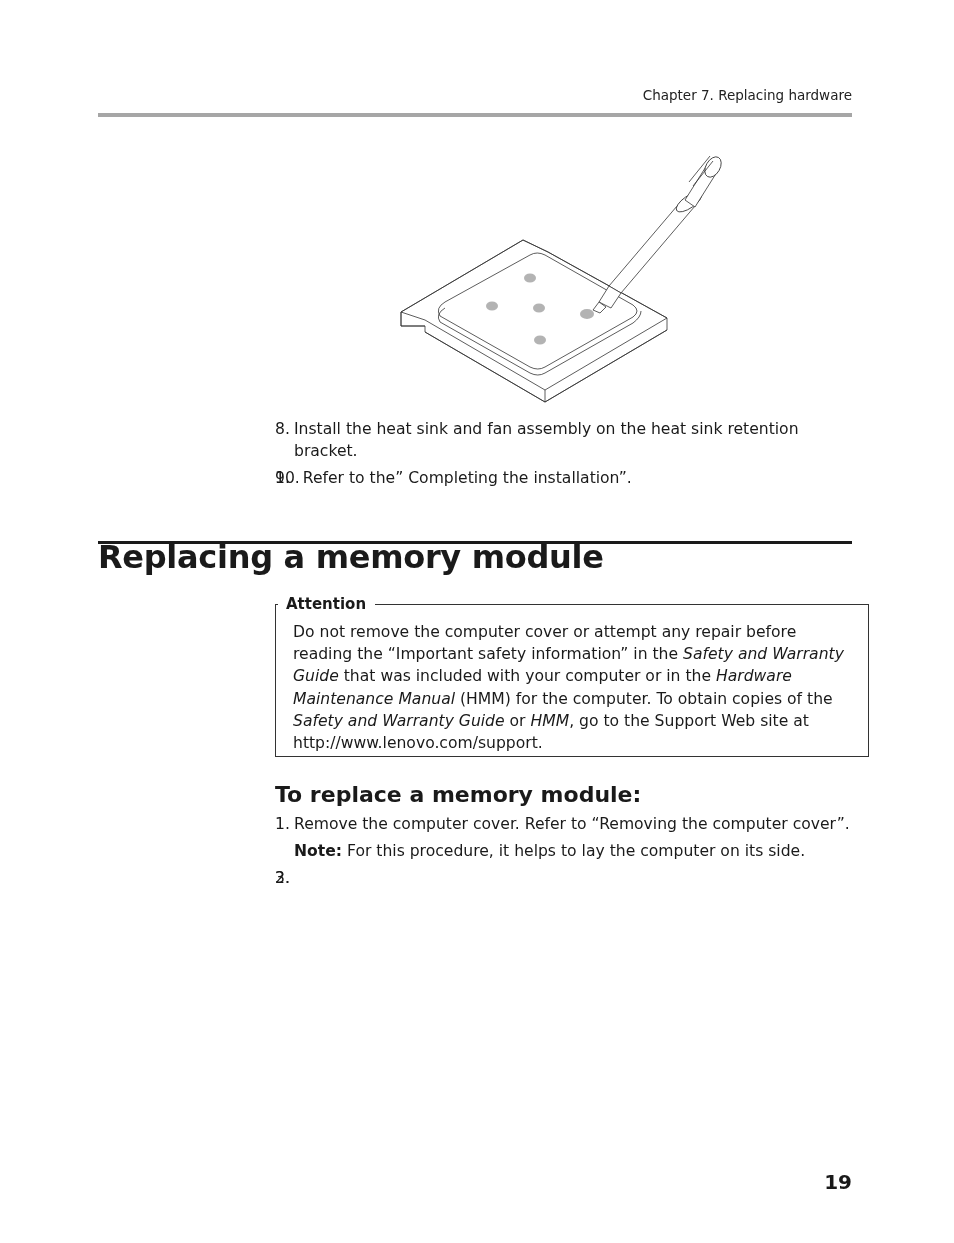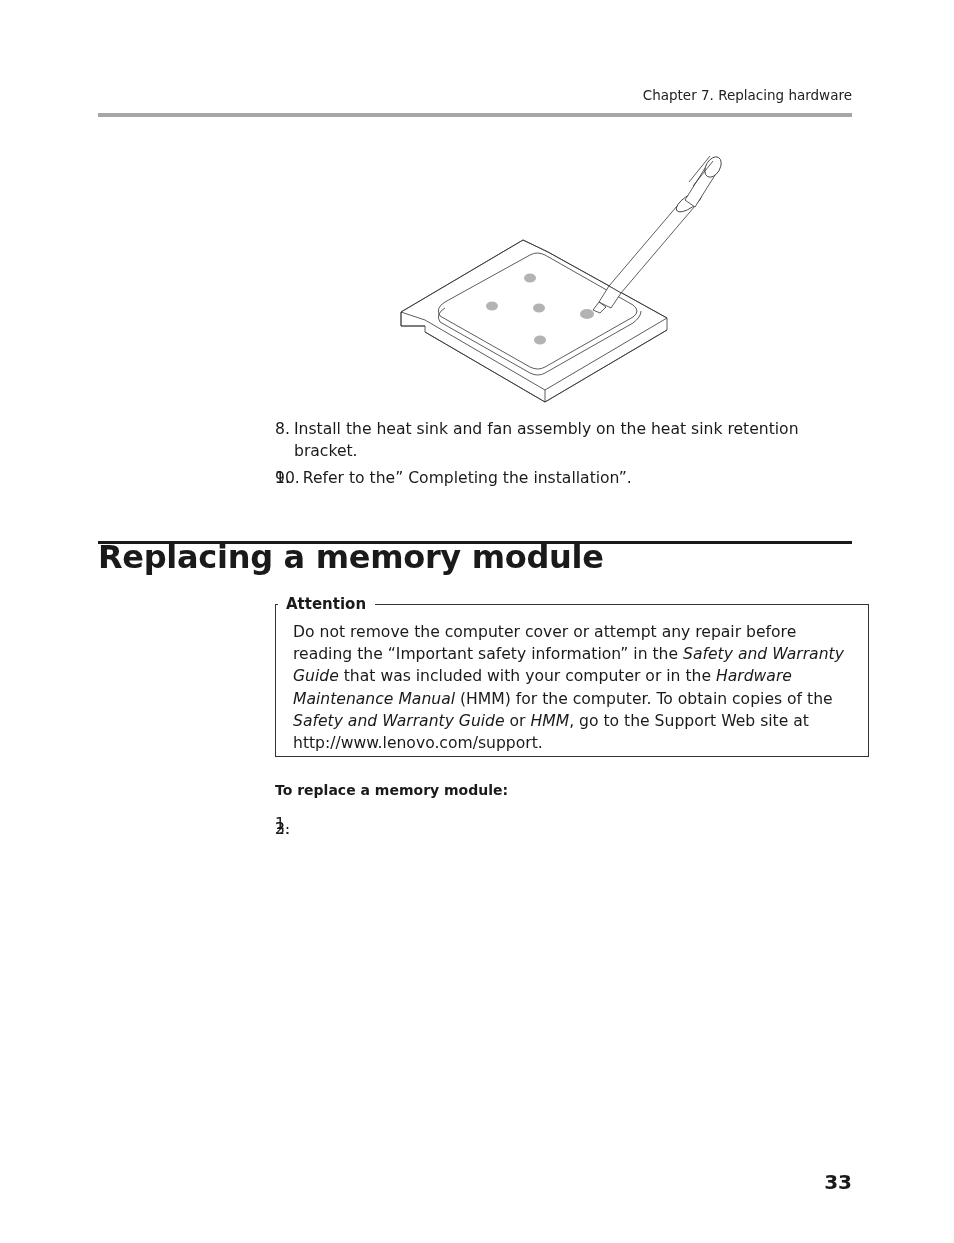--- a/index.html
+++ b/index.html
@@ -8,21 +8,21 @@
   .head-rule { position:absolute; top:113px; left:98px; width:754px; height:4px; background:#a6a6a6; }
   .figure { position:absolute; left:395px; top:152px; width:340px; height:255px; }
   .steps { position:absolute; left:275px; font-size:15.6px; line-height:22px; }
   .step { position:relative; padding-left:19px; margin-bottom:5px; }
   .step .num { position:absolute; left:0; top:0; }
   .step.wide .num { position:static; margin-left:-19px; margin-right:3px; }
   .section-rule { position:absolute; top:541px; left:98px; width:754px; height:3px; background:#1a1a1a; }
   .section-title { position:absolute; top:538px; left:98px; font-size:32px; font-weight:bold; letter-spacing:-0.3px; }
   .attention { position:absolute; left:275px; top:604px; width:557px; height:135px; border:1px solid #333; padding:16px 18px 0 17px; font-size:15.6px; line-height:22.2px; }
   .attention-label { position:absolute; top:-12px; left:2px; background:#fff; padding:0 9px 0 8px; font-size:15px; font-weight:bold; }
-  .sub-title { position:absolute; top:782px; left:275px; font-size:14px; font-weight:bold; }
+  .sub-title { position:absolute; top:782px; left:275px; font-size:22px; font-weight:bold; }
   .note-line { padding-left:19px; margin-bottom:5px; }
   .page-num { position:absolute; top:1170px; right:102px; font-size:20px; font-weight:bold; }
   i { font-style:italic; }
 </style>
 </head>
 <body>
 
 <div class="running-head">Chapter 7. Replacing hardware</div>
 <div class="head-rule"></div>
 
@@ -79,22 +79,26 @@
 <div class="attention">
   <span class="attention-label">Attention</span>
   <div><span>Do not remove the computer cover or attempt any repair before reading the “Important safety information” in the </span><i>Safety and Warranty Guide</i><span> that was included with your computer or in the </span><i>Hardware Maintenance Manual</i><span> (HMM) for the computer. To obtain copies of the </span><i>Safety and Warranty Guide</i><span> or </span><i>HMM</i><span>, go to the Support Web site at http://www.lenovo.com/support.</span></div>
 </div>
 
 <div class="sub-title">To replace a memory module:</div>
 
 <div class="steps" style="top:813px; width:575px;">
   <div class="step">
     <span class="num">1.</span>
+    <span>Remove the computer cover. Refer to “Removing the computer cover”.</span>
+  </div>
+  <div class="note-line">
+    <b>Note:</b><span> For this procedure, it helps to lay the computer on its side.</span>
   </div>
   <div class="step" style="width:470px;">
     <span class="num">2.</span>
   </div>
   <div class="step">
     <span class="num">3.</span>
   </div>
 </div>
 
-<div class="page-num">33</div>
+<div class="page-num">19</div>
 
 </body></html>

